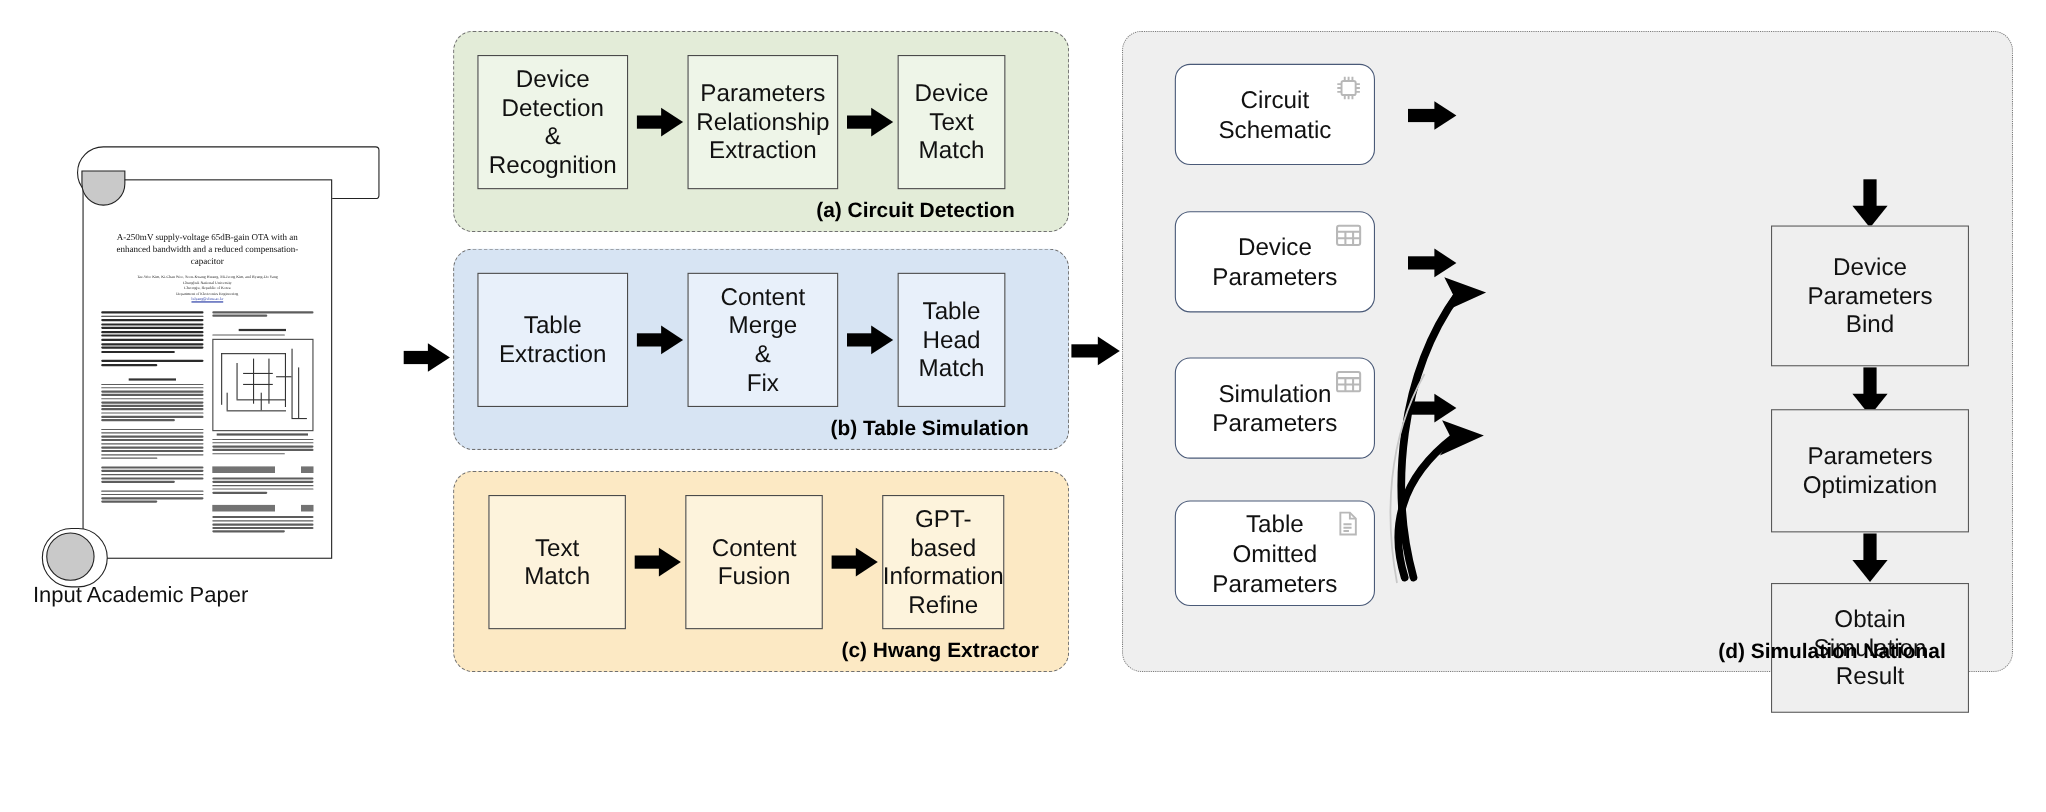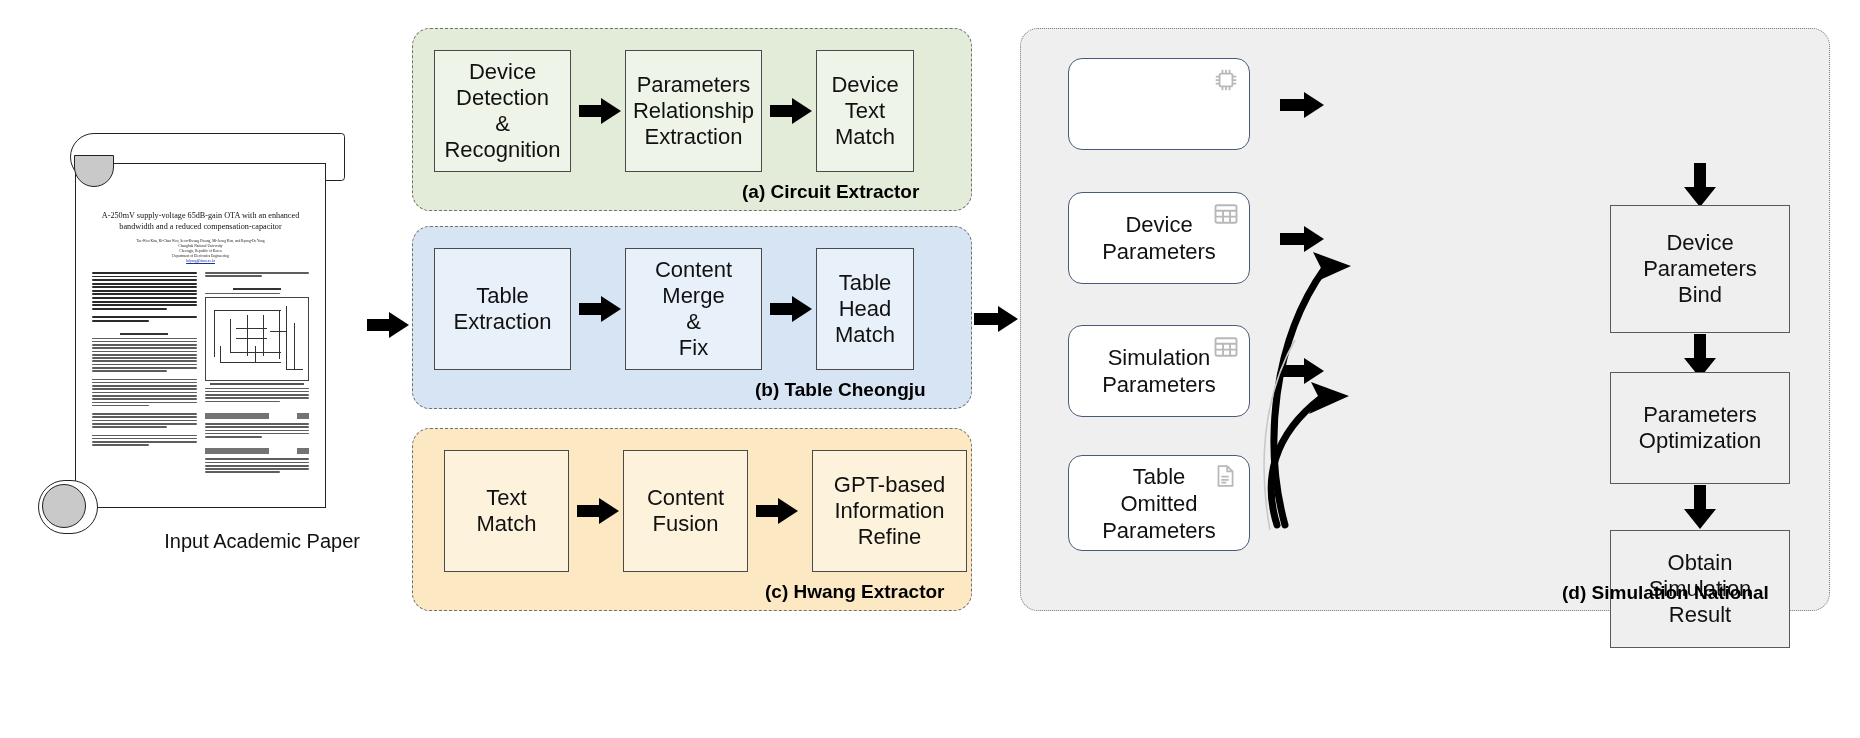--- a/index.html
+++ b/index.html
@@ -11,21 +11,21 @@
     font-family: "Liberation Sans", sans-serif;
     color: #000;
     overflow: hidden;
     position: relative;
   }
   #stage { position: relative; width: 1860px; height: 738px; }
 
   
   .paper-wrap { position:absolute; left:30px; top:125px; width:330px; height:400px; }
   .paper-sheet {
-    position:absolute; left:45px; top:38px; width:251px; height:345px;
+    position:absolute; left:45px; top:38px; width:227px; height:345px;
     background:#fff; border:1.5px solid #222; box-sizing:border-box;
     overflow:hidden;
   }
   .curl-top {
     position:absolute; left:40px; top:8px; width:275px; height:48px;
     border:1.5px solid #222; border-radius:40px 6px 6px 40px;
     background:#fff; box-sizing:border-box;
   }
   .curl-top-disc {
     position:absolute; left:44px; top:30px; width:40px; height:32px;
@@ -61,21 +61,21 @@
   .p-head { height:2px; width:46%; margin:4px auto 3px auto; background:#333; }
   .p-gap { height:5px; }
   .p-fig {
     border:0.8px solid #444; height:82px; margin:3px 0 2px 0; background:#fff;
     position:relative; overflow:hidden;
   }
   .p-fig .seg { position:absolute; background:#333; }
   .p-cap { height:1.4px; background:#555; margin:0 auto 3px auto; width:90%; }
   .p-eq { height:6px; margin:4px 0; background:linear-gradient(90deg,#444 0 62%,transparent 62% 88%,#444 88% 100%); opacity:.75; }
   .paper-caption {
-    position:absolute; left:0; top:405px; width:330px; text-align:right;
+    position:absolute; left:0; top:405px; width:330px; text-align:left;
     font-size:20px; color:#111;
   }
   .arrow-r { 
     position:absolute;
   }
   .arrow-r .bar { position:absolute; background:#000; }
   .arrow-r .tip {
     position:absolute; width:0; height:0;
     border-top:solid transparent; border-bottom:solid transparent; border-left:solid #000;
   }
@@ -257,21 +257,21 @@
   </div>
   <div class="arrow-r" style="left:770px; top:98px; width:42px; height:26px;">
     <div class="bar" style="left:0; top:7px; width:24px; height:12px;"></div>
     <div class="tip" style="left:22px; top:0; border-top-width:13px; border-bottom-width:13px; border-left-width:20px;"></div>
   </div>
   <div class="pbox" style="left:816px; top:50px; width:98px; height:122px; background:#eef5e8; border:1.4px solid #4a4a4a;">
     <span style="white-space:pre-line;">Device
 Text
 Match</span>
   </div>
-  <div class="group-label" style="left:742px; top:181px;">(a) Circuit Extractor</div>
+  <div class="group-label" style="left:742px; top:181px;">(a) Circuit Detection</div>
 
   <div class="group" style="left:412px; top:226px; width:560px; height:183px; background:#d7e4f3; border:1.6px dashed #707070;"></div>
   <div class="pbox" style="left:434px; top:248px; width:137px; height:122px; background:#e8f0fa; border:1.4px solid #4a4a4a;">
     <span style="white-space:pre-line;">Table
 Extraction</span>
   </div>
   <div class="arrow-r" style="left:579px; top:296px; width:42px; height:26px;">
     <div class="bar" style="left:0; top:7px; width:24px; height:12px;"></div>
     <div class="tip" style="left:22px; top:0; border-top-width:13px; border-bottom-width:13px; border-left-width:20px;"></div>
   </div>
@@ -283,40 +283,40 @@
   </div>
   <div class="arrow-r" style="left:770px; top:296px; width:42px; height:26px;">
     <div class="bar" style="left:0; top:7px; width:24px; height:12px;"></div>
     <div class="tip" style="left:22px; top:0; border-top-width:13px; border-bottom-width:13px; border-left-width:20px;"></div>
   </div>
   <div class="pbox" style="left:816px; top:248px; width:98px; height:122px; background:#e8f0fa; border:1.4px solid #4a4a4a;">
     <span style="white-space:pre-line;">Table
 Head
 Match</span>
   </div>
-  <div class="group-label" style="left:755px; top:379px;">(b) Table Cheongju</div>
+  <div class="group-label" style="left:755px; top:379px;">(b) Table Simulation</div>
 
   <div class="group" style="left:412px; top:428px; width:560px; height:183px; background:#fce9c4; border:1.6px dashed #707070;"></div>
   <div class="pbox" style="left:444px; top:450px; width:125px; height:122px; background:#fdf3dc; border:1.4px solid #4a4a4a;">
     <span style="white-space:pre-line;">Text
 Match</span>
   </div>
   <div class="arrow-r" style="left:577px; top:498px; width:42px; height:26px;">
     <div class="bar" style="left:0; top:7px; width:24px; height:12px;"></div>
     <div class="tip" style="left:22px; top:0; border-top-width:13px; border-bottom-width:13px; border-left-width:20px;"></div>
   </div>
   <div class="pbox" style="left:623px; top:450px; width:125px; height:122px; background:#fdf3dc; border:1.4px solid #4a4a4a;">
     <span style="white-space:pre-line;">Content
 Fusion</span>
   </div>
   <div class="arrow-r" style="left:756px; top:498px; width:42px; height:26px;">
     <div class="bar" style="left:0; top:7px; width:24px; height:12px;"></div>
     <div class="tip" style="left:22px; top:0; border-top-width:13px; border-bottom-width:13px; border-left-width:20px;"></div>
   </div>
-  <div class="pbox" style="left:802px; top:450px; width:155px; height:122px; background:#fdf3dc; border:1.4px solid #4a4a4a;margin-left:10px;">
+  <div class="pbox" style="left:802px; top:450px; width:111px; height:122px; background:#fdf3dc; border:1.4px solid #4a4a4a;">
     <span style="white-space:pre-line;">GPT-based
 Information
 Refine</span>
   </div>
   <div class="group-label" style="left:765px; top:581px;">(c) Hwang Extractor</div>
 
   <div class="arrow-r" style="left:974px; top:306px; width:44px; height:26px;">
     <div class="bar" style="left:0; top:7px; width:26px; height:12px;"></div>
     <div class="tip" style="left:24px; top:0; border-top-width:13px; border-bottom-width:13px; border-left-width:20px;"></div>
   </div>
@@ -324,20 +324,22 @@
   <div class="group" style="left:1020px; top:28px; width:810px; height:583px; background:#efefef; border:1.6px dotted #7a7a7a;"></div>
 
   <div class="card" style="left:1068px; top:58px; width:182px; height:92px;">
     <span class="card-icon">
       <svg viewBox="0 0 24 24" width="28" height="28" fill="none" stroke="#b8b8b8" stroke-width="1.5">
         <rect x="6.5" y="6.5" width="11" height="11" rx="1.5"></rect>
         <path d="M9 3.2v3.3M12 3.2v3.3M15 3.2v3.3M9 17.5v3.3M12 17.5v3.3M15 17.5v3.3
                  M3.2 9h3.3M3.2 12h3.3M3.2 15h3.3M17.5 9h3.3M17.5 12h3.3M17.5 15h3.3"></path>
       </svg>
     </span>
+    <span style="white-space:pre-line;">Circuit
+Schematic</span>
   </div>
 
   <div class="card" style="left:1068px; top:192px; width:182px; height:92px;">
     <span class="card-icon">
       <svg viewBox="0 0 24 24" width="28" height="28" fill="none" stroke="#b8b8b8" stroke-width="1.6">
         <rect x="3" y="4.5" width="18" height="15" rx="1.5"></rect>
         <path d="M3 9.2h18M3 14.2h18M9.5 9.2v10.3M15.5 9.2v10.3"></path>
       </svg>
     </span>
     <span style="white-space:pre-line;">Device

